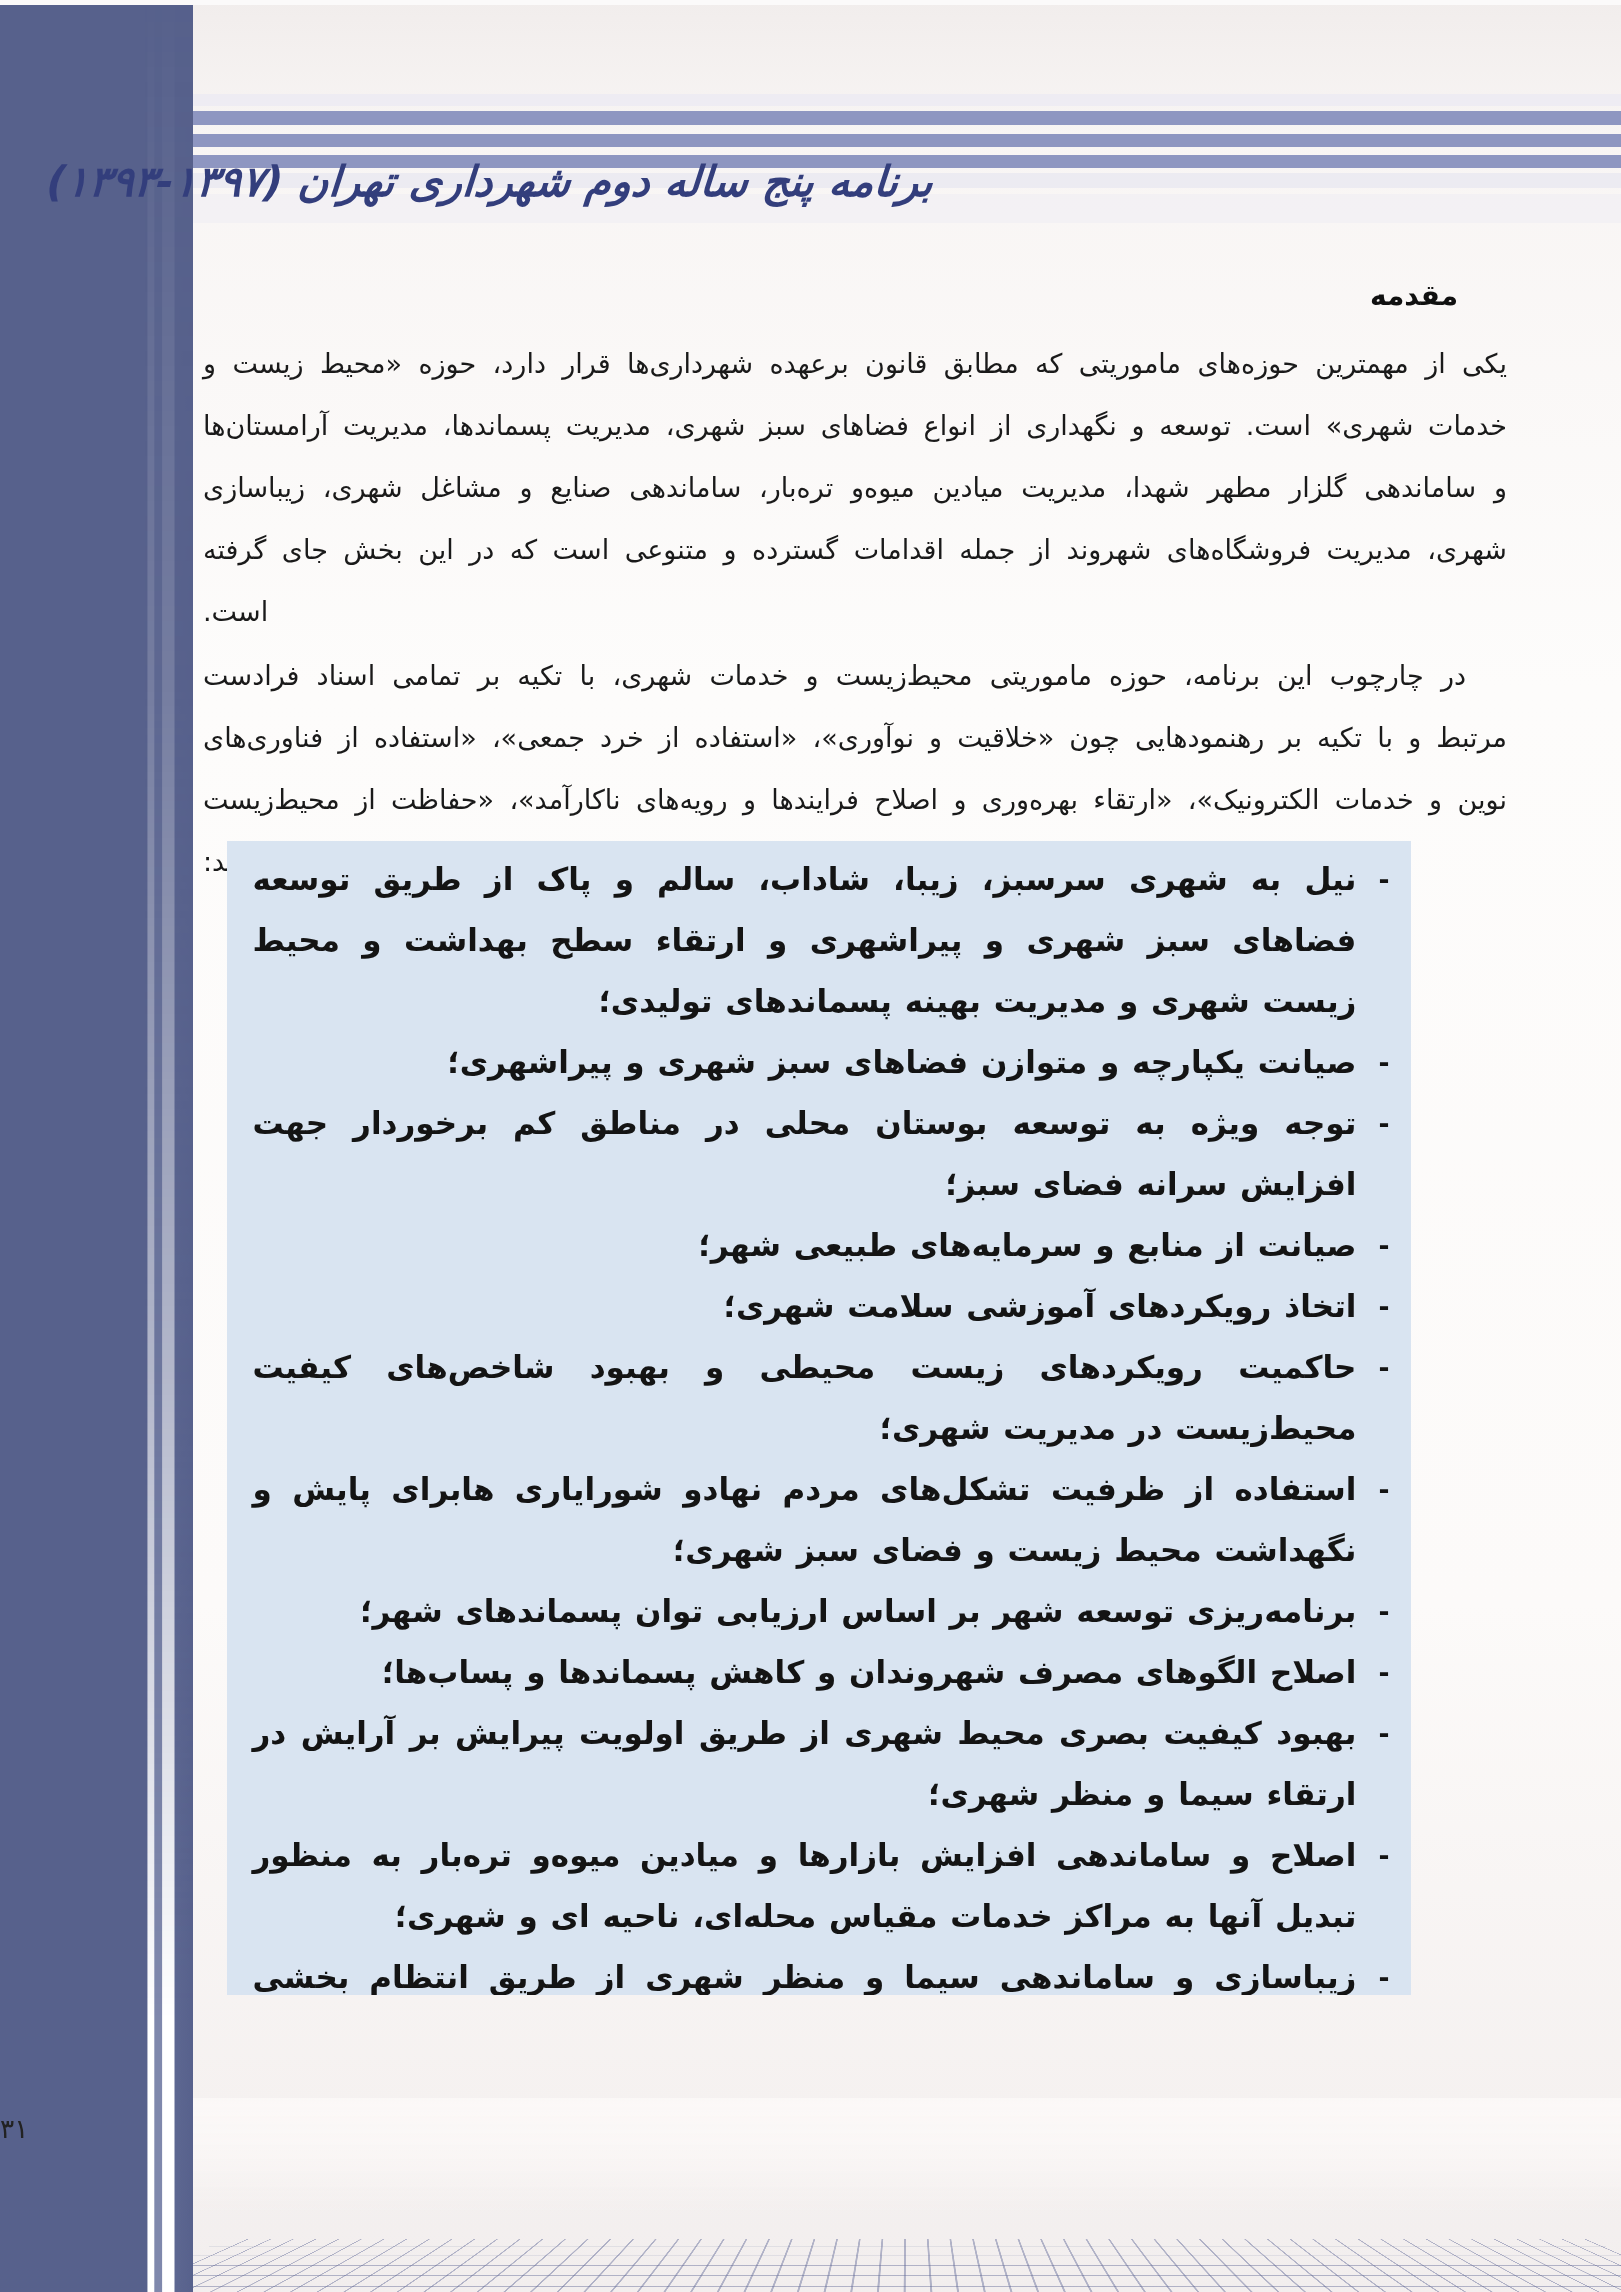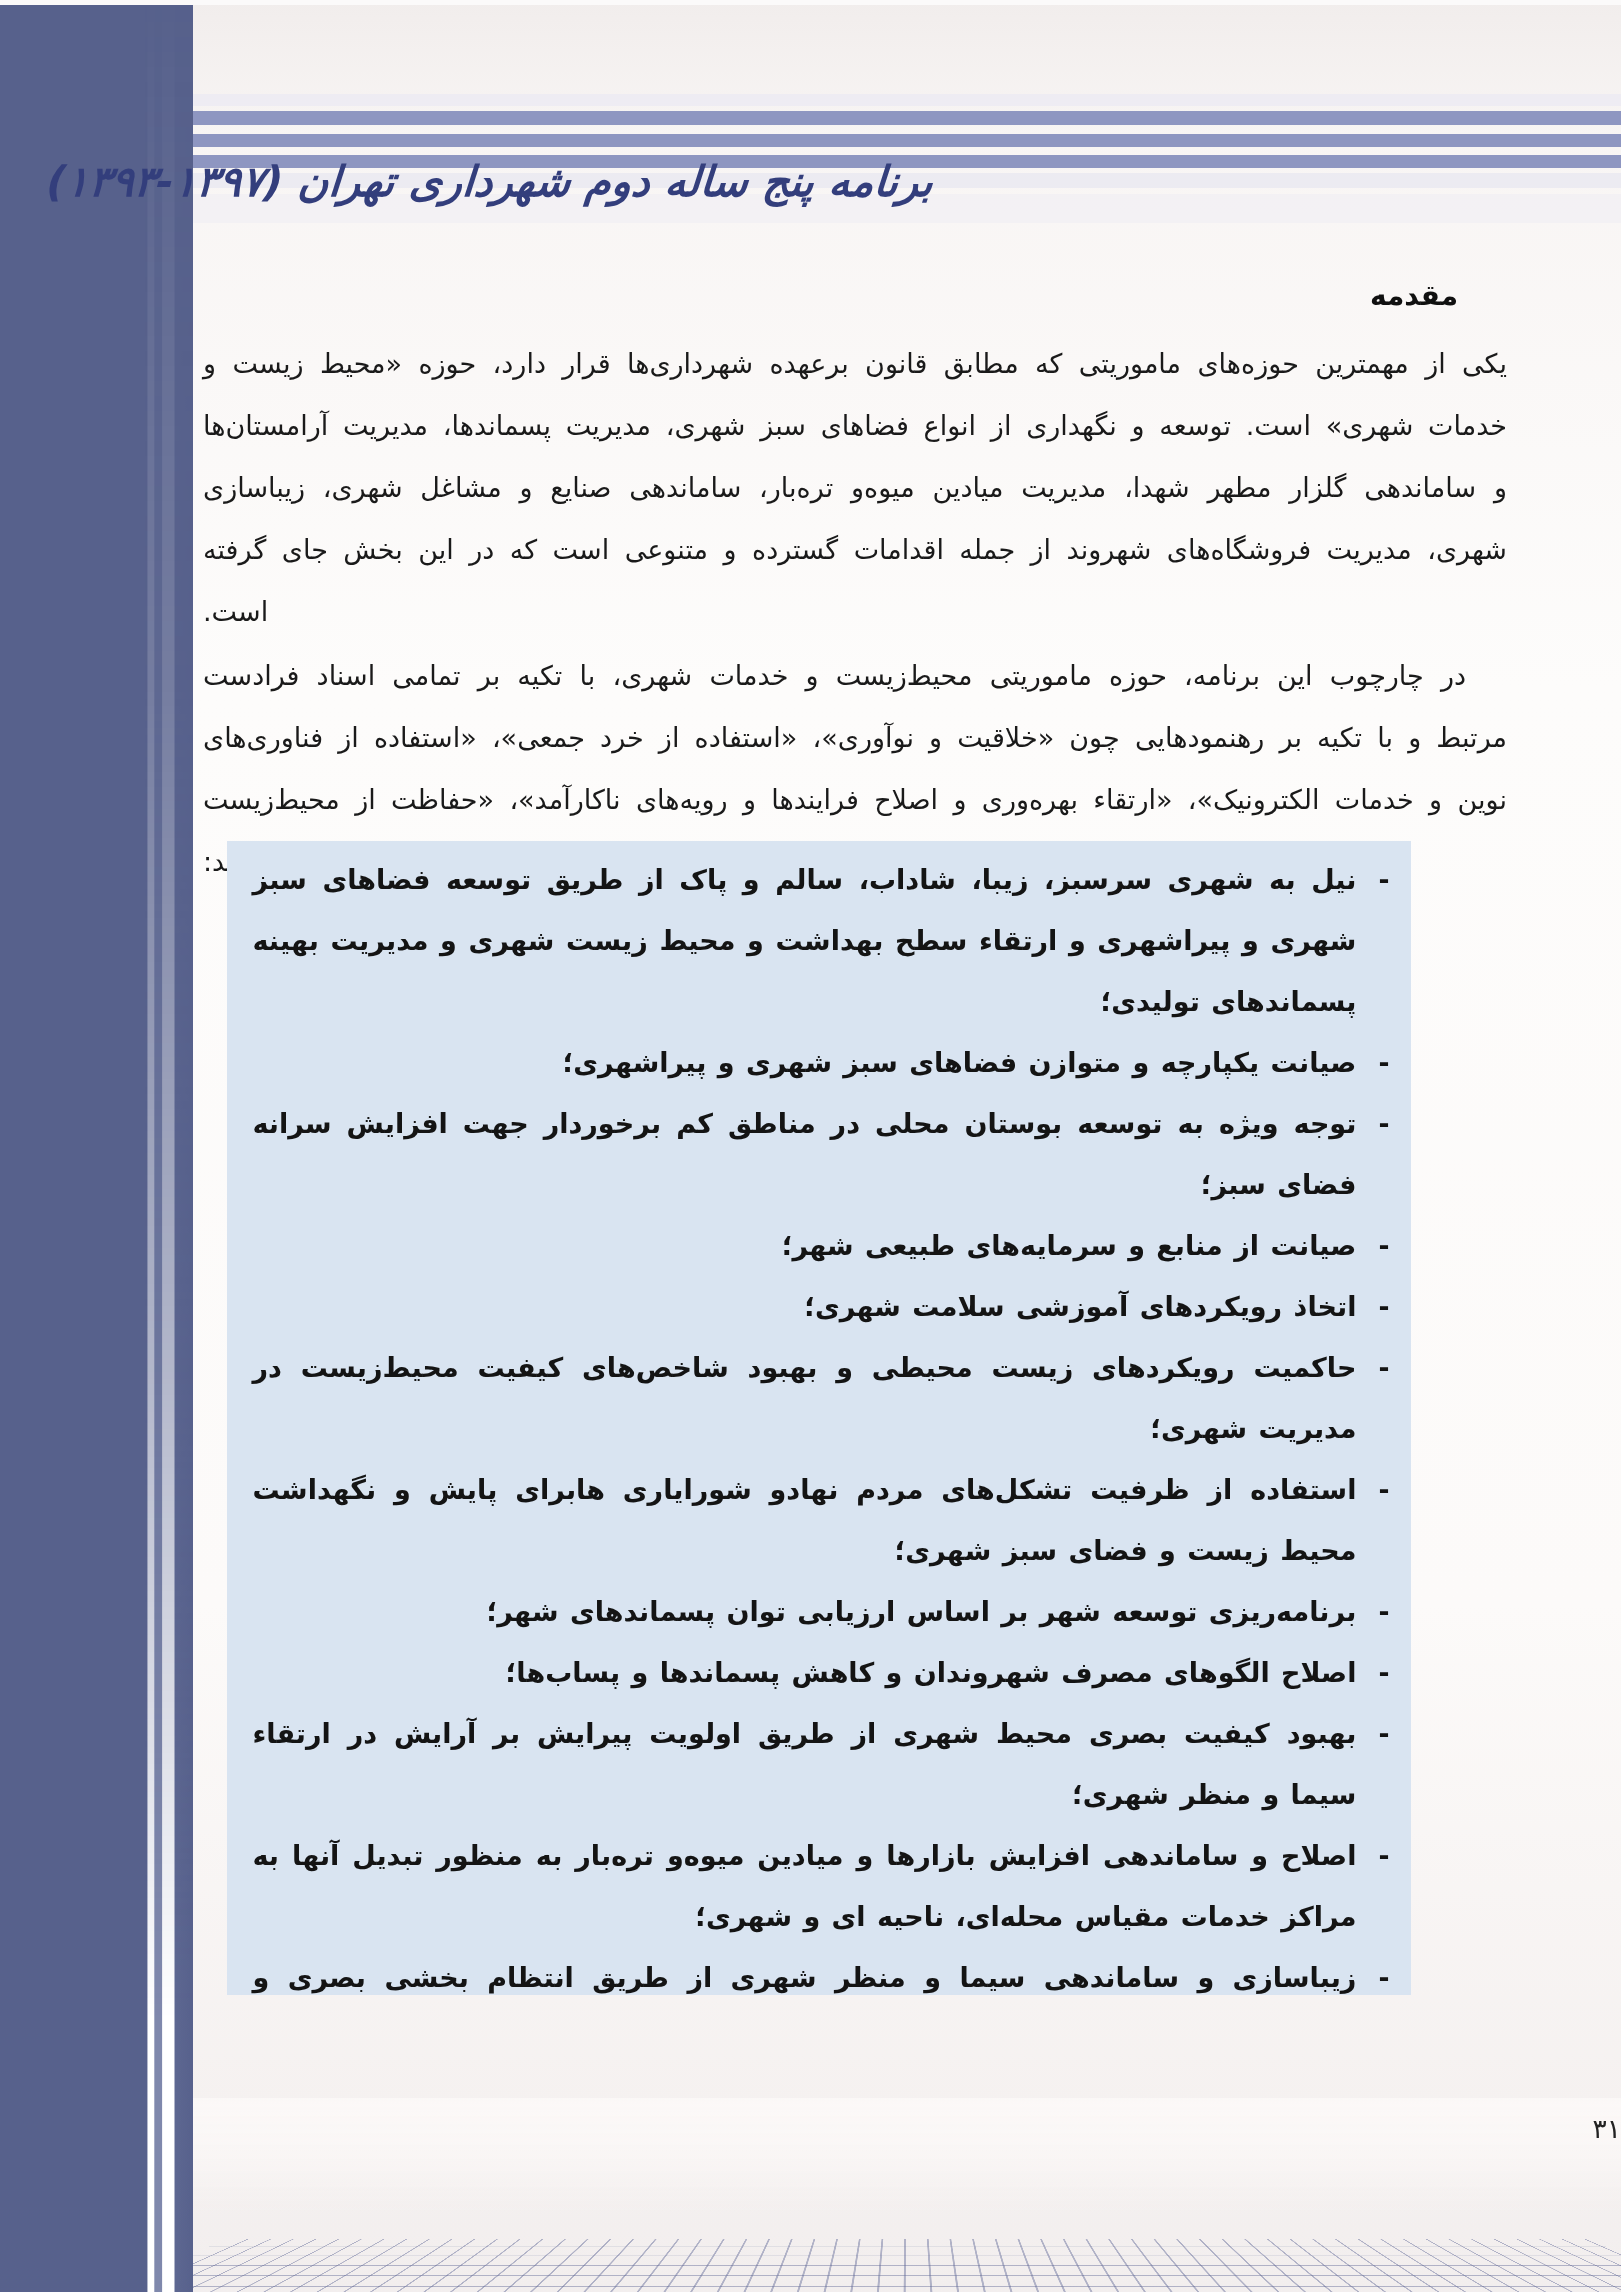--- a/index.html
+++ b/index.html
@@ -77,29 +77,29 @@
     direction:rtl;overflow:hidden;
   }
   .item{display:flex;align-items:flex-start;}
   .bullet{
     flex:0 0 33px;width:33px;
     font-size:26.5px;font-weight:bold;line-height:61px;
     text-align:right;color:#141414;
   }
   .item-text{
     flex:1 1 auto;
-    font-size:27px;font-weight:bold;line-height:61px;
+    font-size:31px;font-weight:bold;line-height:61px;
     text-align:justify;color:#141414;
     word-spacing:2px;
   }
 
   
   .pagenum{
     position:absolute;left:0;right:0;top:2113px;
-    text-align:right;font-size:26.5px;color:#222;z-index:3;
+    text-align:left;font-size:26.5px;color:#222;z-index:3;
   }
   .floor{position:absolute;left:193px;right:0;top:2098px;bottom:0;overflow:hidden;z-index:1;}
   .floor-grid{
     position:absolute;left:-30%;right:-30%;bottom:-147px;height:549px;
     background:
       repeating-linear-gradient(to bottom, rgba(0,0,0,0) 0 35px, rgba(96,104,150,.45) 35px 38px),
       repeating-linear-gradient(90deg, rgba(0,0,0,0) 0 35px, rgba(96,104,150,.45) 35px 38px);
     transform-origin:50% 100%;
     transform:perspective(637px) rotateX(52deg);
   }

